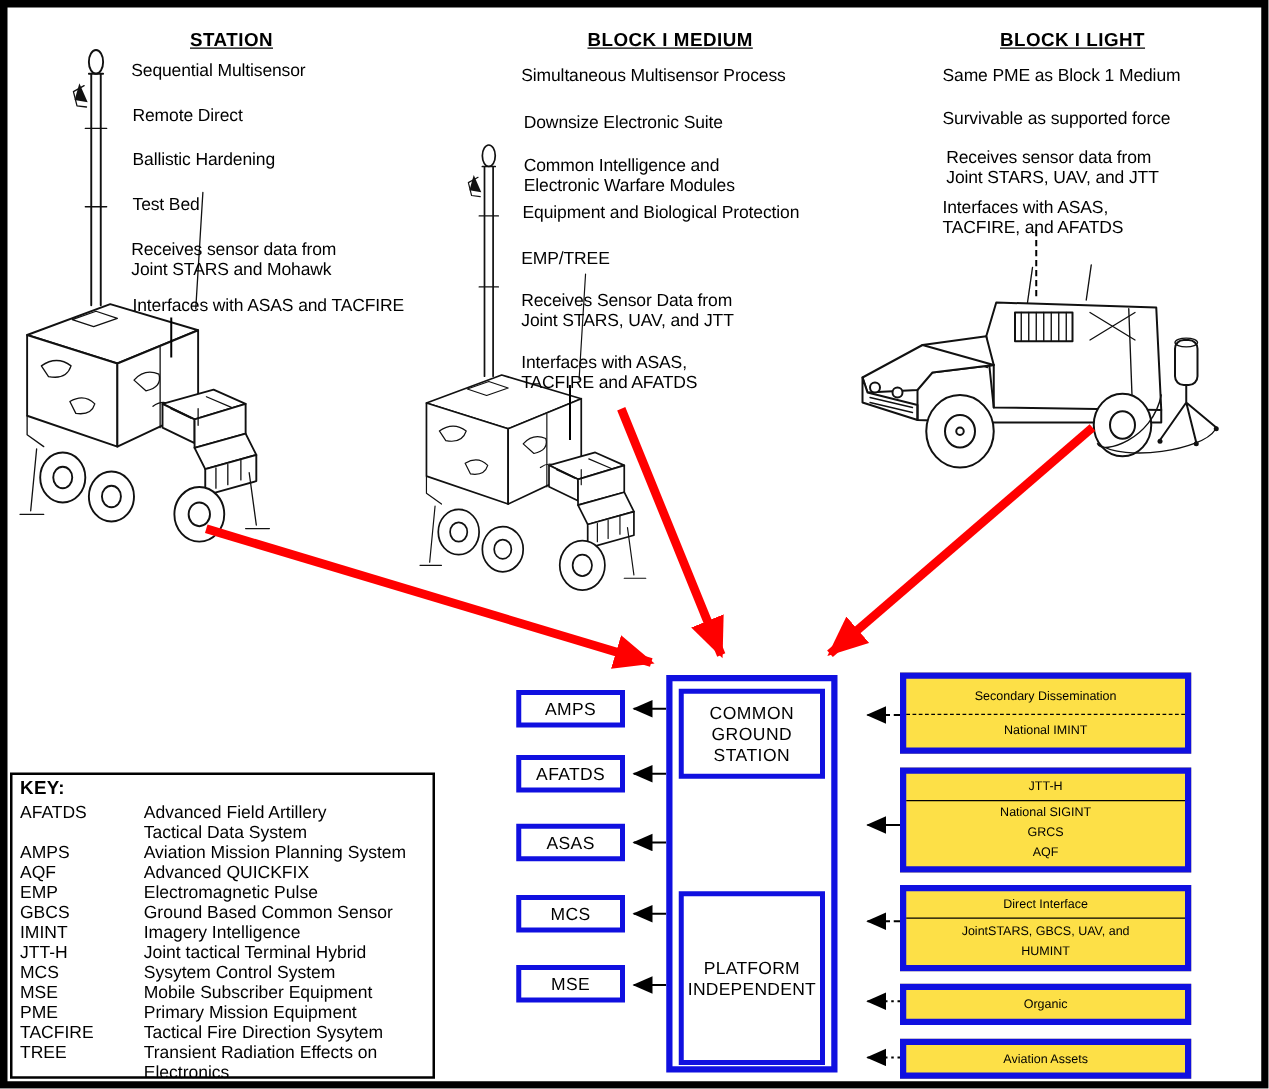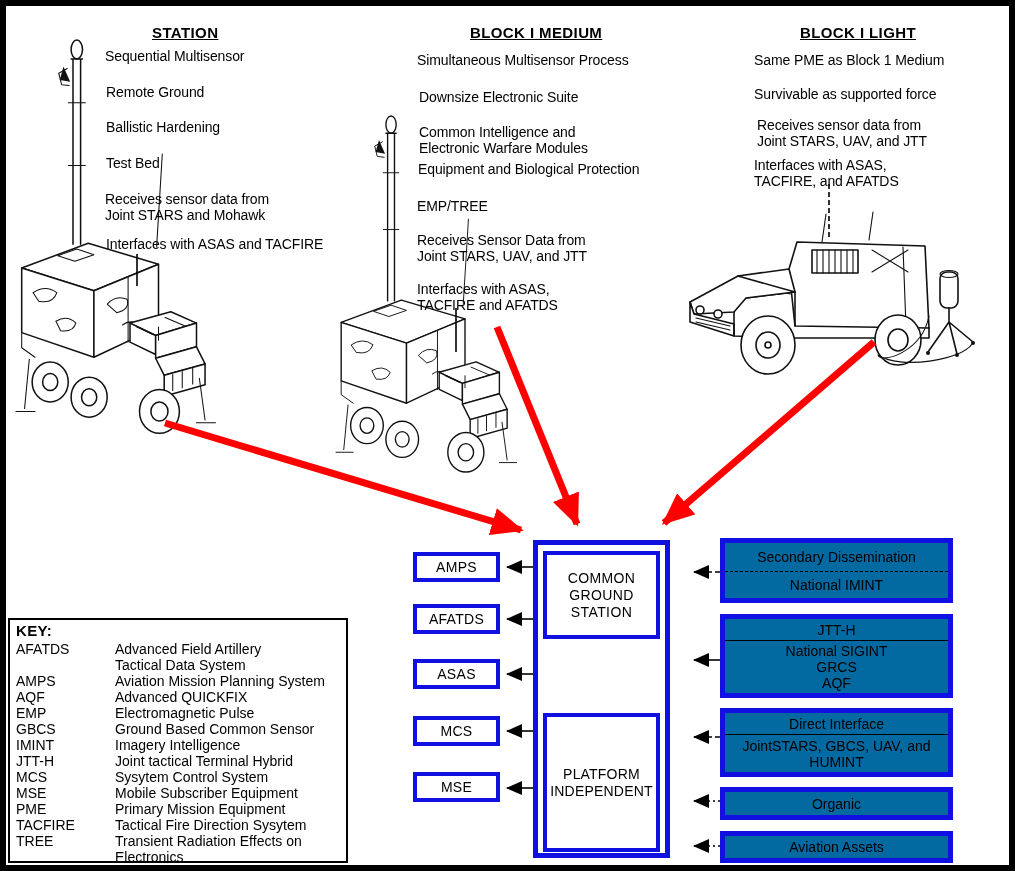--- a/index.html
+++ b/index.html
@@ -56,30 +56,30 @@
 
   
   #cgs-outer {
     position:absolute; left:533px; top:540px; width:137px; height:318px;
     border:5px solid var(--blue); background:#fff; box-sizing:border-box;
   }
   .cbox {
     position:absolute; border:4px solid var(--blue); background:#fff; box-sizing:border-box;
     display:flex; align-items:center; justify-content:center; text-align:center;
   }
-  #cgs-inner {left:5px; top:6px; width:117px; height:88px;}
+  #cgs-inner {left:5px; top:6px; width:117px; height:72px;}
   #pi-inner  {left:5px; top:168px; width:117px; height:139px;}
   .cgs-label {width:90px;  font-size:14px; line-height:17px; letter-spacing:.4px;}
   .pi-label  {width:112px; font-size:14px; line-height:17px; letter-spacing:.2px;}
 
   
   .rbox {
     position:absolute; left:720px; width:233px;
-    border:5px solid var(--blue); background:#0369a1; box-sizing:border-box;
-    display:flex; flex-direction:column; font-size:14px; text-align:center;
+    border:5px solid var(--blue); background:#fde047; box-sizing:border-box;
+    display:flex; flex-direction:column; font-size:10px; text-align:center;
   }
   #rb1{top:538px; height:65px;} #rb2{top:614px; height:84px;}
   #rb3{top:708px; height:69px;} #rb4{top:787px; height:33px;} #rb5{top:831px; height:32px;}
   .rtop { display:flex; align-items:center; justify-content:center;
           border-bottom:1.5px solid #000; }
   .rtop.dashed { border-bottom-style:dashed; }
   #rb1 .rtop{height:28px;} #rb2 .rtop{height:21px;} #rb3 .rtop{height:21px;}
   .rbot { flex:1; display:flex; align-items:center; justify-content:center;
           white-space:pre-line; line-height:16px; }
   .rone { flex:1; display:flex; align-items:center; justify-content:center; }
@@ -201,21 +201,21 @@
 
     <line class="blk dsh" x1="720" y1="572" x2="694" y2="572" marker-end="url(#blkhead)"></line>
     <line class="blk" x1="720" y1="660" x2="694" y2="660" marker-end="url(#blkhead)"></line>
     <line class="blk dsh" x1="720" y1="737" x2="694" y2="737" marker-end="url(#blkhead)"></line>
     <line class="blk dot" x1="720" y1="801" x2="694" y2="801" marker-end="url(#blkhead)"></line>
     <line class="blk dot" x1="720" y1="846" x2="694" y2="846" marker-end="url(#blkhead)"></line>
   </svg>
 
   <div class="coltitle" id="int-t">STATION</div>
   <div class="feat" id="int-1">Sequential Multisensor</div>
-  <div class="feat" id="int-2">Remote Ground</div>
+  <div class="feat" id="int-2">Remote Direct</div>
   <div class="feat" id="int-3">Ballistic Hardening</div>
   <div class="feat" id="int-4">Test Bed</div>
   <div class="feat" id="int-5">Receives sensor data from
 Joint STARS and Mohawk</div>
   <div class="feat" id="int-6">Interfaces with ASAS and TACFIRE</div>
 
   <div class="coltitle" id="med-t">BLOCK I MEDIUM</div>
   <div class="feat" id="med-1">Simultaneous Multisensor Process</div>
   <div class="feat" id="med-2">Downsize Electronic Suite</div>
   <div class="feat" id="med-3">Common Intelligence and

